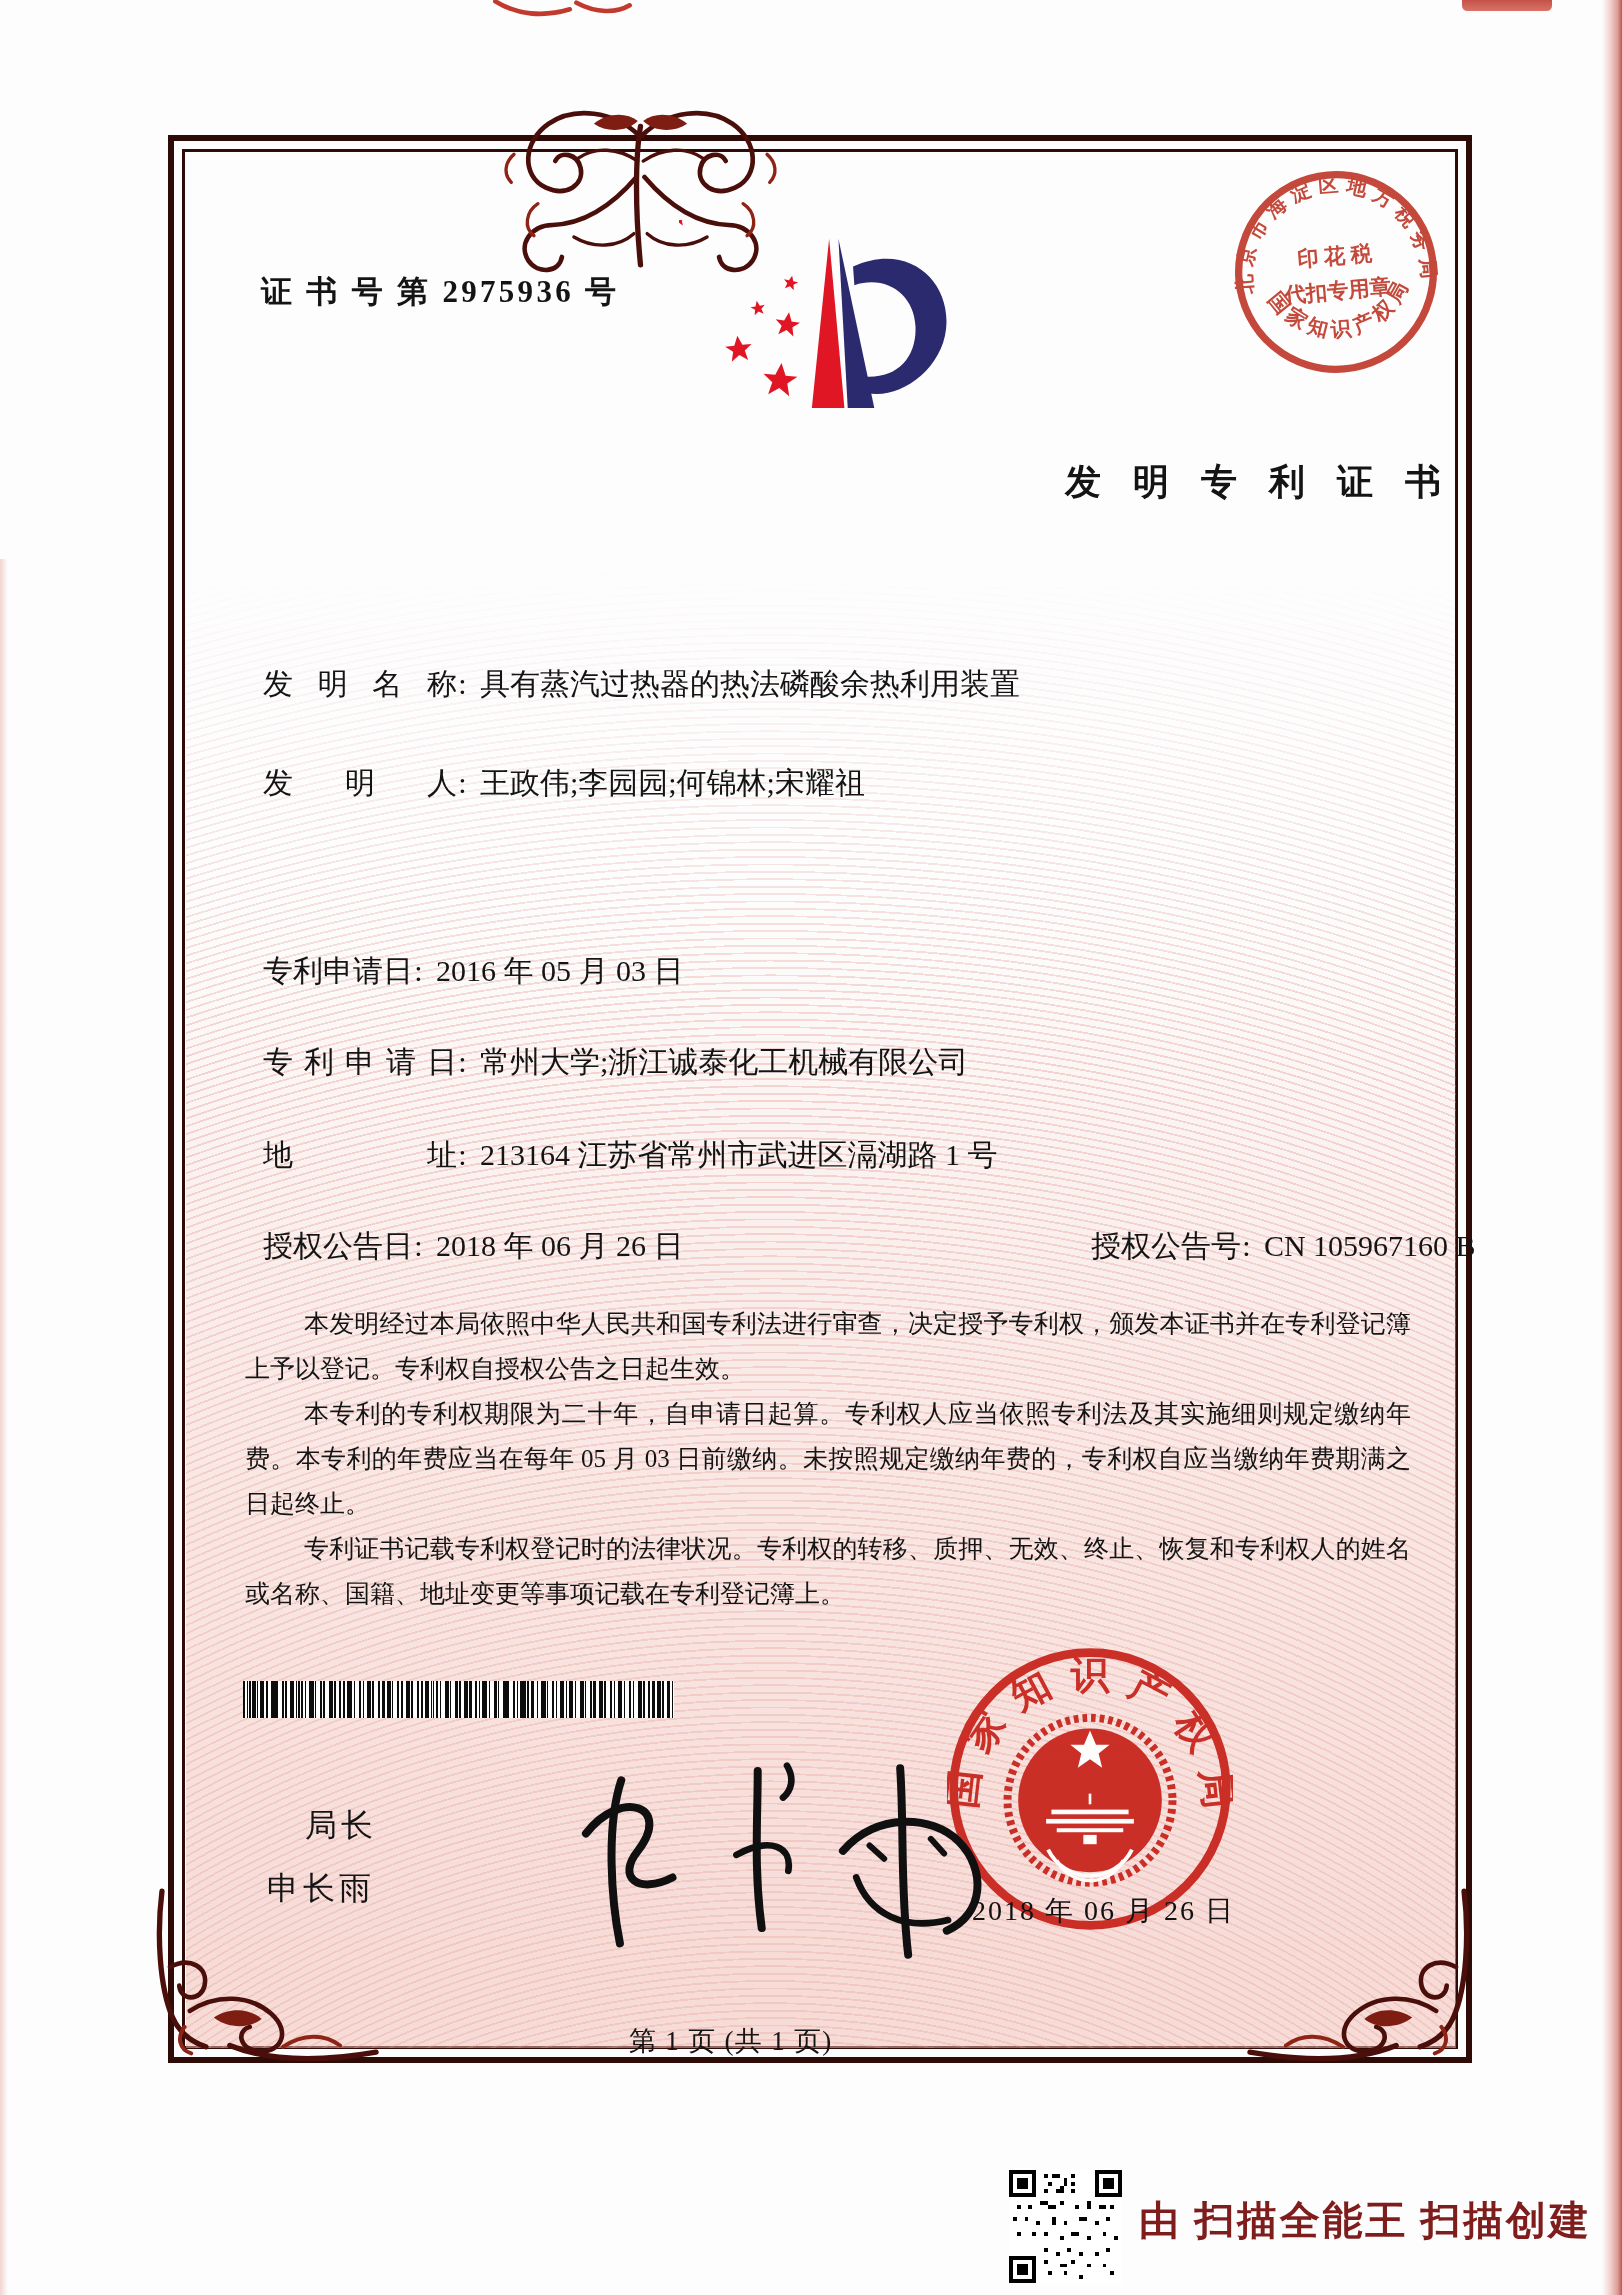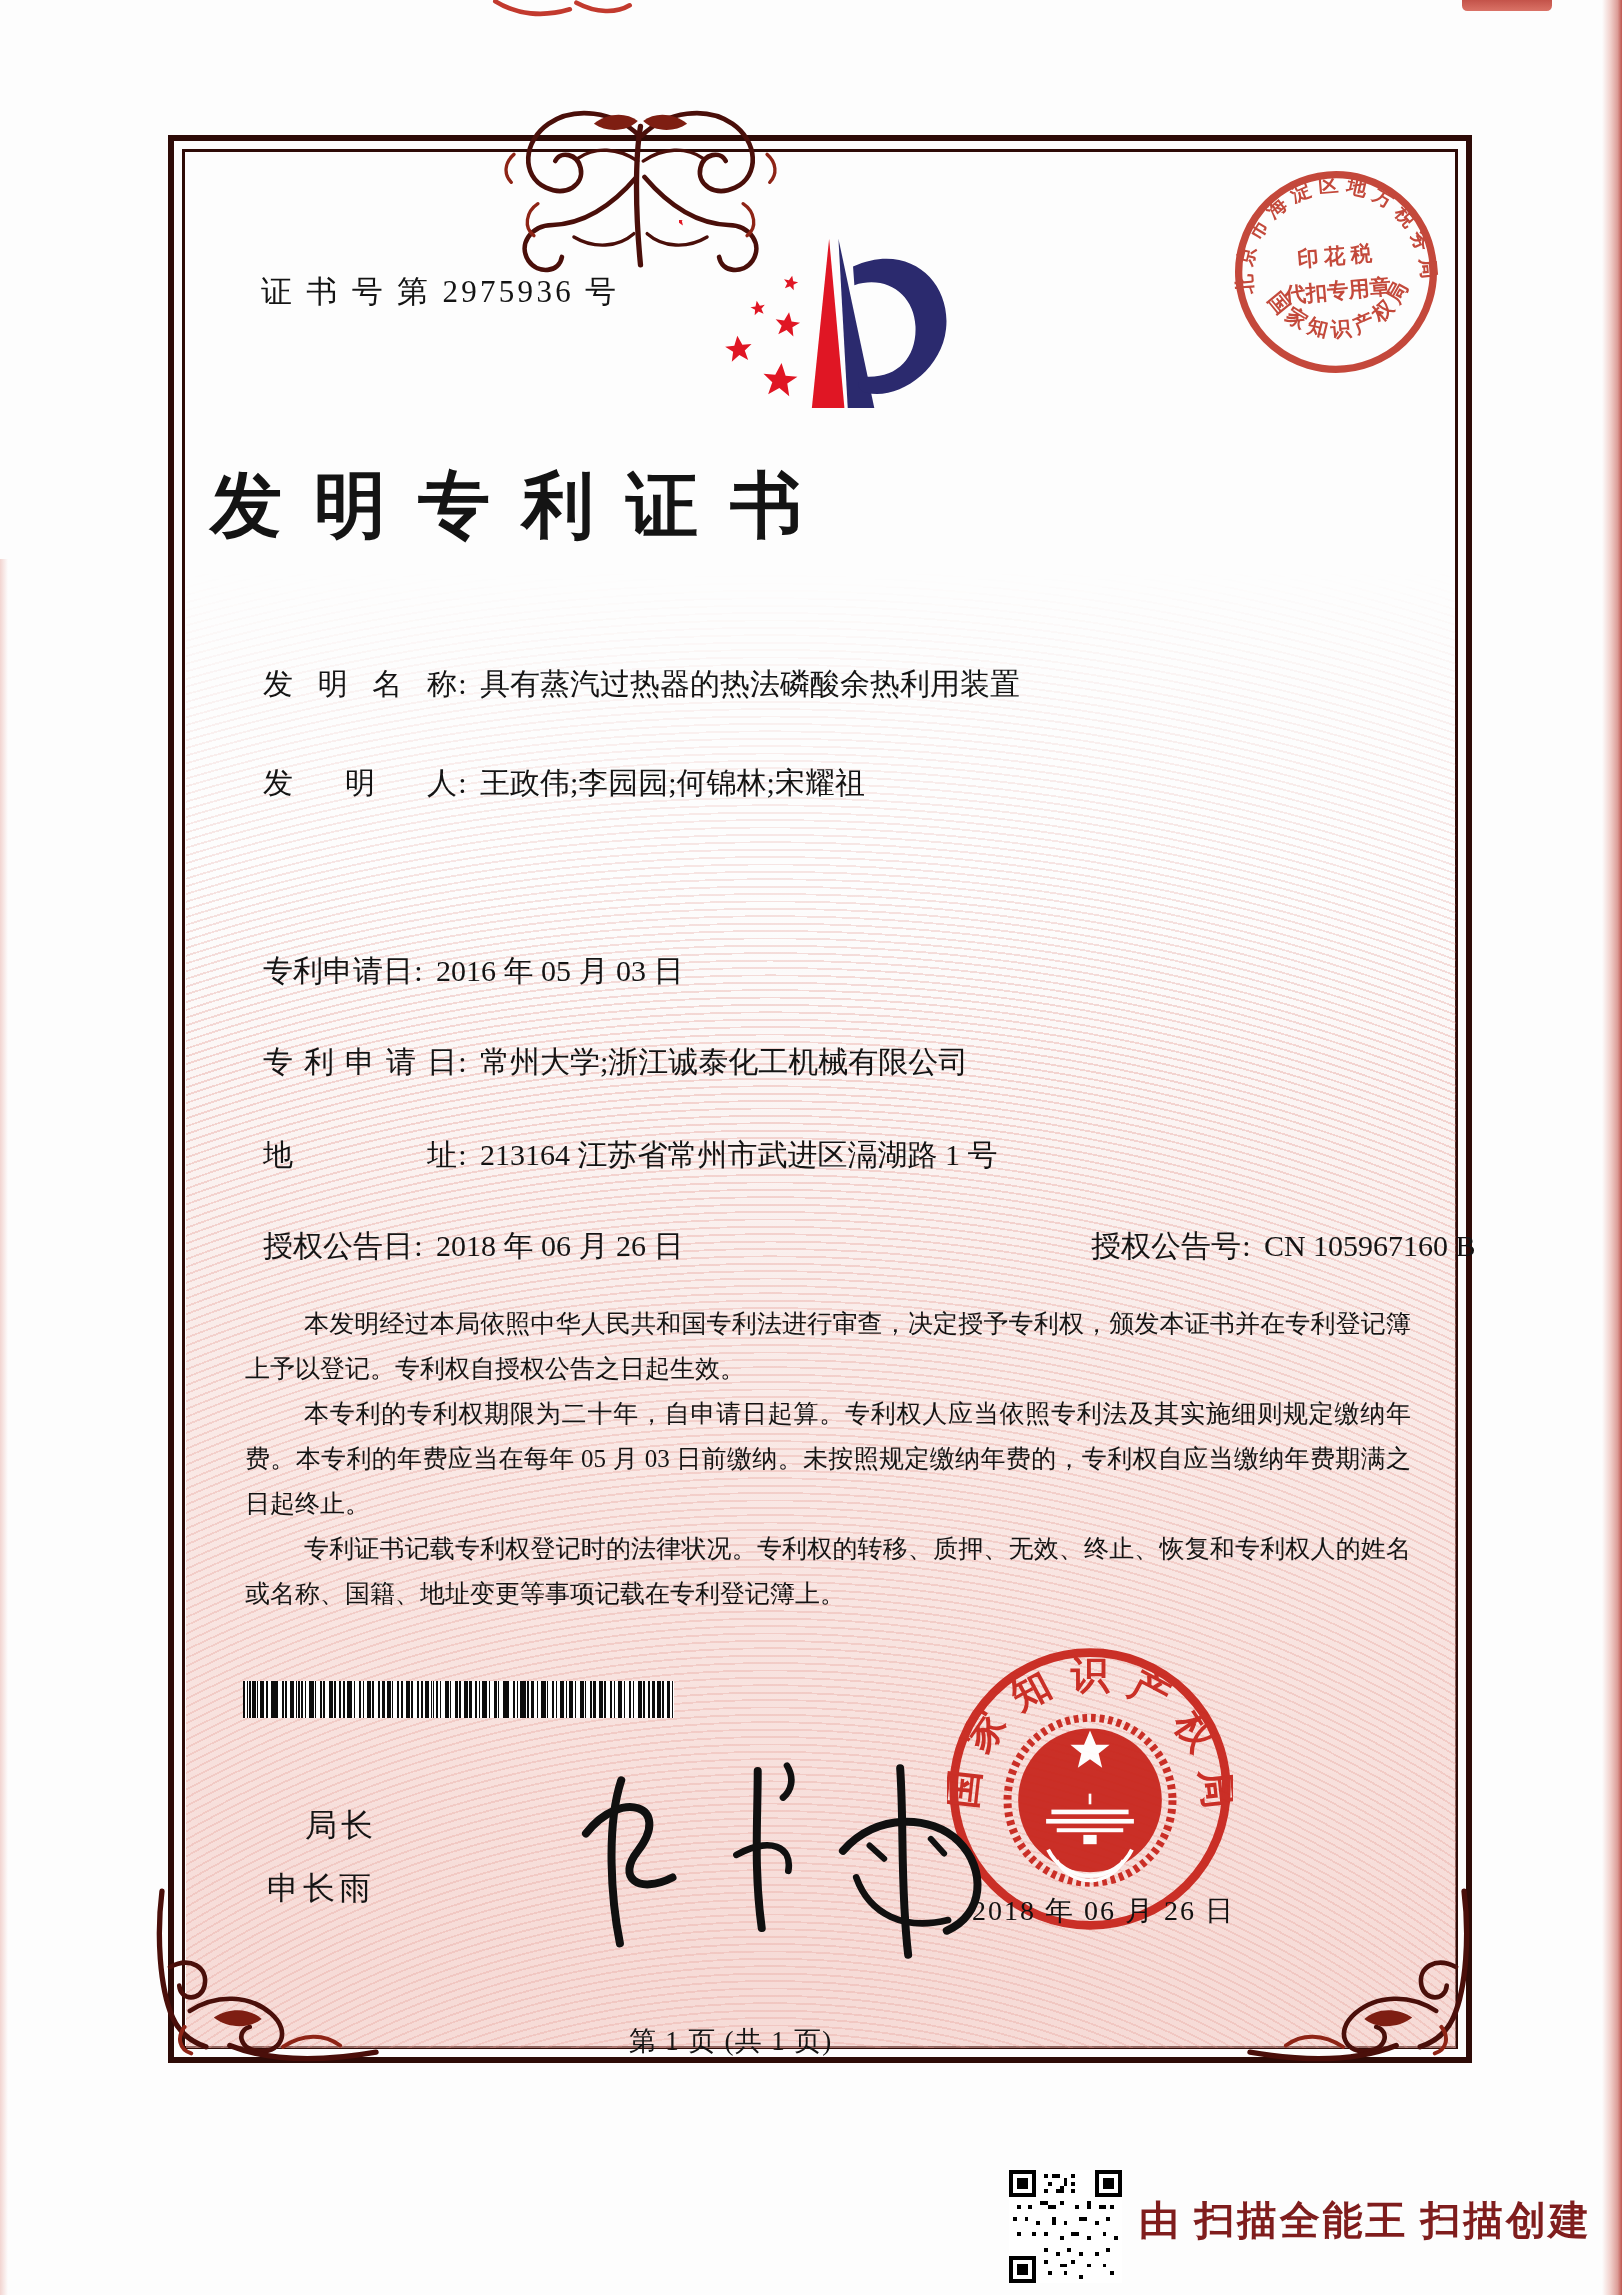--- a/index.html
+++ b/index.html
@@ -14,23 +14,23 @@
   .watermark{
     position:absolute;left:186px;top:154px;width:1270px;height:1894px;z-index:1;pointer-events:none;
     background:
       linear-gradient(to bottom, rgba(244,206,198,0) 38%, rgba(243,198,190,.38) 68%, rgba(240,188,180,.52) 96%),
       repeating-radial-gradient(120% 85% at 46% 150%, rgba(219,120,110,.30) 0 1.7px, rgba(255,255,255,0) 1.7px 7px);
     -webkit-mask-image:linear-gradient(to bottom, transparent 22%, #000 48%);
     mask-image:linear-gradient(to bottom, transparent 22%, #000 48%);
   }
   .content{position:absolute;inset:0;z-index:2;}
   
-  .cert-no{position:absolute;left:261px;top:271px;font-size:31px;letter-spacing:3.3px;white-space:nowrap;}
-  .main-title{position:absolute;left:178px;width:1305px;top:458px;text-align:left;
-    font-size:72px;font-weight:700;letter-spacing:32px;text-indent:32px;white-space:nowrap;}
+  .cert-no{position:absolute;left:261px;top:271px;font-size:31px;letter-spacing:3.3px;white-space:nowrap;font-weight:bold;}
+  .main-title{position:absolute;left:168px;width:1305px;top:458px;text-align:right;
+    font-size:36px;font-weight:700;letter-spacing:32px;text-indent:32px;white-space:nowrap;}
   .field{position:absolute;left:263px;font-size:30px;white-space:nowrap;}
   .field .lab{display:inline-block;width:194px;text-align:justify;text-align-last:justify;}
   .field .lab-plain{display:inline-block;}
   .field .colon{margin-left:1.3px;}
   .field .val{margin-left:13.3px;}
   .f1{top:664px;} .f2{top:763px;} .f3{top:857px;} .f4{top:951px;}
   .f5{top:1042px;} .f6{top:1135px;} .f7{top:1226px;}
   .grant2{position:absolute;left:828px;top:0;}
   .paras{position:absolute;left:245px;top:1301px;width:1166px;font-size:25px;line-height:45px;text-align:justify;}
   .paras p{margin:0;text-indent:59px;}

